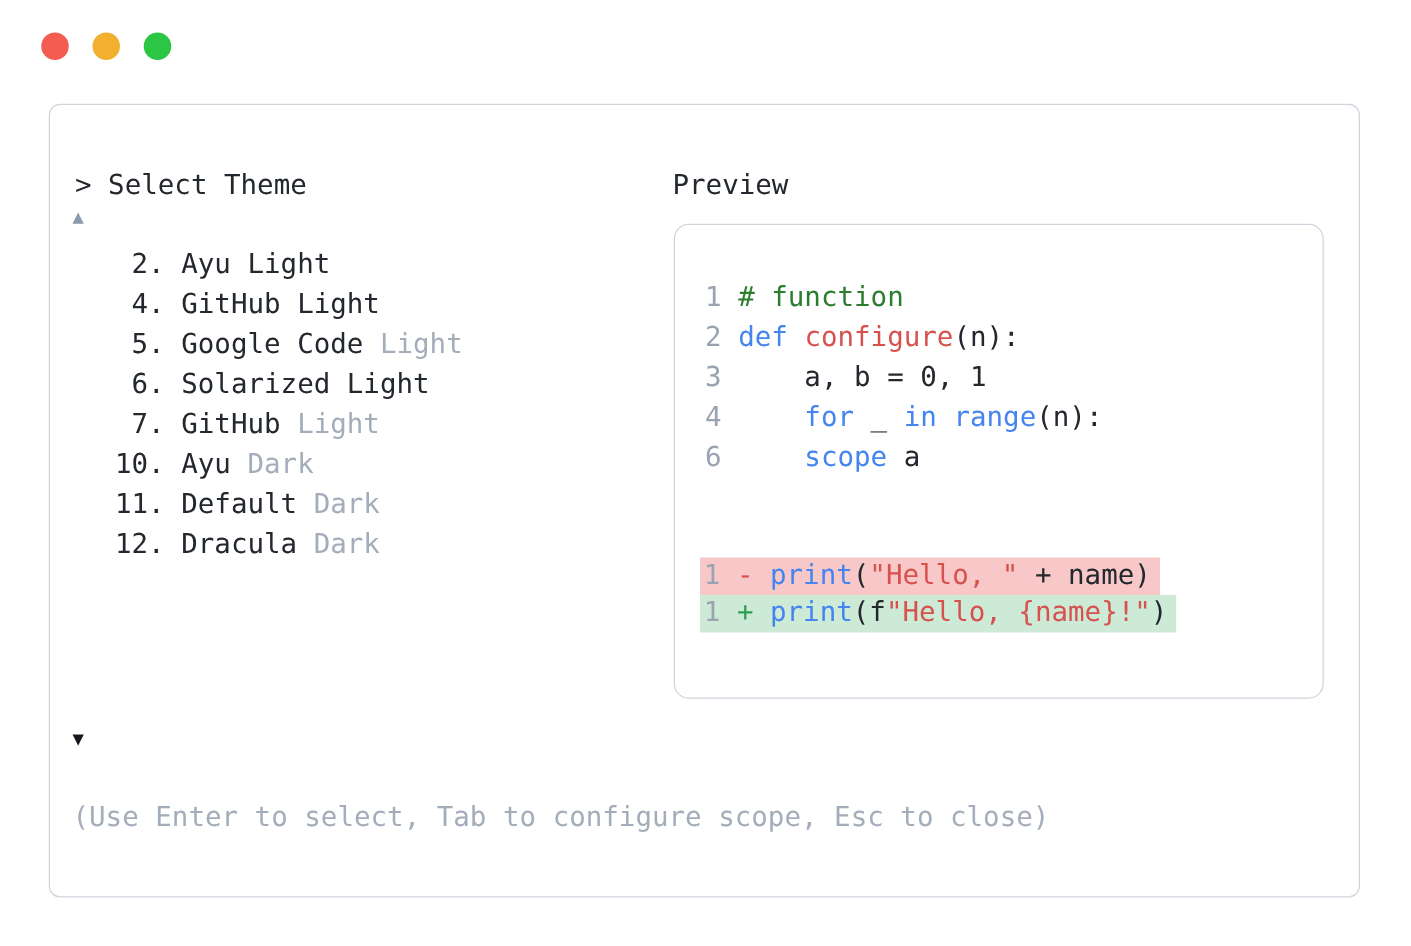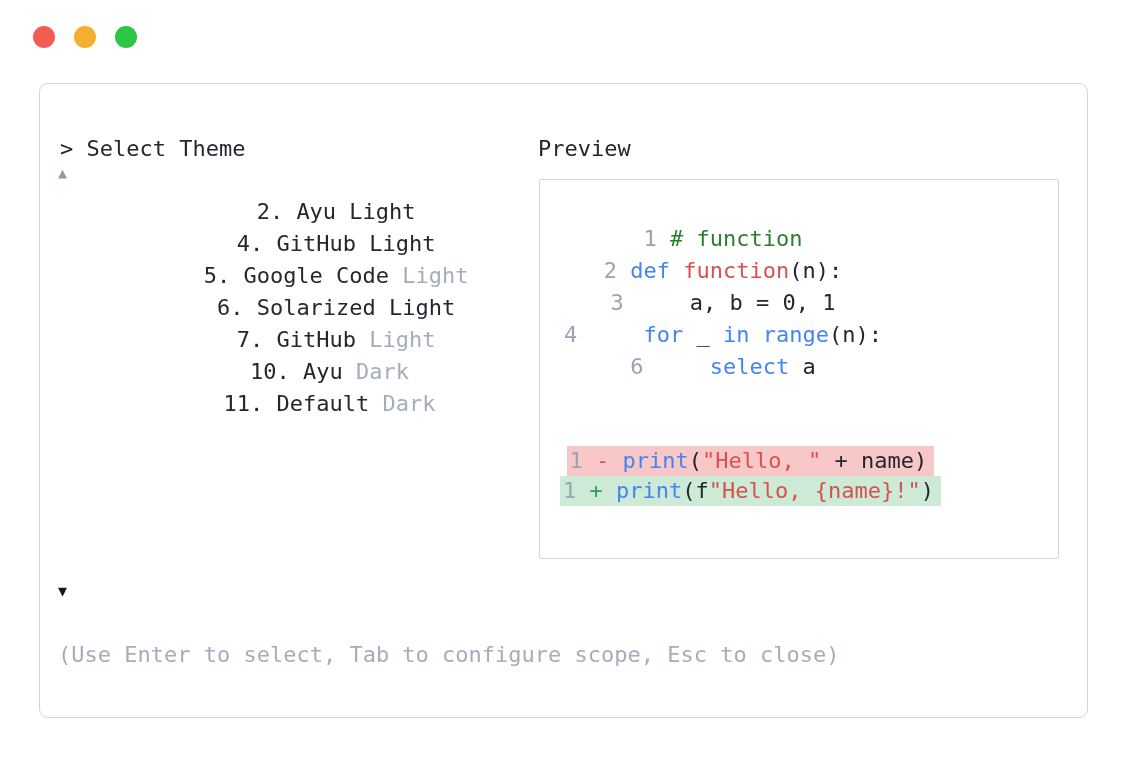--- a/index.html
+++ b/index.html
@@ -15,21 +15,20 @@
     --removed-bg:#f8c8c8;
     --added-bg:#cdead6;
     --border-gray:#d0d5dd;
   }
   *{margin:0;padding:0;box-sizing:border-box;}
   body{background:#ffffff;}
   .page{
     position:relative;width:1129px;height:757px;background:#ffffff;overflow:hidden;
     font-family:"DejaVu Sans Mono","Liberation Mono",monospace;
     color:var(--text-dark);
-    text-align:center;
   }
   .traffic-lights{position:absolute;left:33px;top:26px;display:flex;gap:19px;}
   .light{width:22px;height:22px;border-radius:50%;}
   .panel{
     position:absolute;left:39px;top:83px;width:1049px;height:635px;
     background:#ffffff;border:1.5px solid var(--border-gray);border-radius:9px;
   }
   .mono{font-size:22px;white-space:pre;}
   .prompt{position:absolute;left:20px;top:52px;line-height:26px;}
   .scroll-up{position:absolute;left:18px;top:80px;font-size:15px;color:var(--arrow-up-gray);line-height:18px;}
@@ -37,21 +36,21 @@
   .theme-list{position:absolute;left:0;top:112px;right:520px;}
   .theme-row{position:relative;height:32px;line-height:32px;padding-left:52px;font-size:22px;white-space:pre;cursor:default;}
   .theme-row .dot{position:absolute;left:17px;top:9px;width:14px;height:14px;border-radius:50%;background:var(--accent-green);}
   .theme-row .num,.theme-row .name,.theme-row .variant{color:var(--text-dark);}
   .theme-row .variant.muted{color:var(--muted-gray);}
   .theme-row.selected .num,.theme-row.selected .name,.theme-row.selected .variant{color:var(--accent-green);}
   .footer-hint{position:absolute;left:18px;top:558px;line-height:26px;color:var(--muted-gray);}
   .preview-label{position:absolute;left:498px;top:52px;line-height:26px;}
   .preview-box{
     position:absolute;left:499px;top:95px;width:520px;height:380px;
-    background:#ffffff;border:1.5px solid var(--border-gray);border-radius:2px;
+    background:#ffffff;border:1.5px solid var(--border-gray);border-radius:12px;
   }
   .code-lines{position:absolute;left:24px;top:43px;}
   .code-line{height:32px;line-height:32px;font-size:22px;white-space:pre;}
   .diff-lines{position:absolute;left:20px;top:266px;}
   .diff-line{height:30px;line-height:30px;font-size:22px;white-space:pre;}
   .diff-line .hl{display:inline-block;height:30px;padding:0 7px 0 3px;}
   .diff-line.removed .hl{background:var(--removed-bg);}
   .diff-line.added .hl{background:var(--added-bg);}
   .tok-plain{color:var(--text-dark);}
   .tok-comment{color:var(--comment-green);}
@@ -80,35 +79,36 @@
     <div class="scroll-up">▲</div>
 
     <div class="theme-list">
         <div class="theme-row"><span class="num"> 2. </span><span class="name">Ayu </span><span class="variant">Light</span></div>
         <div class="theme-row"><span class="num"> 4. </span><span class="name">GitHub </span><span class="variant">Light</span></div>
         <div class="theme-row"><span class="num"> 5. </span><span class="name">Google Code </span><span class="variant muted">Light</span></div>
         <div class="theme-row"><span class="num"> 6. </span><span class="name">Solarized </span><span class="variant">Light</span></div>
         <div class="theme-row"><span class="num"> 7. </span><span class="name">GitHub </span><span class="variant muted">Light</span></div>
         <div class="theme-row"><span class="num">10. </span><span class="name">Ayu </span><span class="variant muted">Dark</span></div>
         <div class="theme-row"><span class="num">11. </span><span class="name">Default </span><span class="variant muted">Dark</span></div>
+        <div class="theme-row"><span class="num">12. </span><span class="name">Dracula </span><span class="variant muted">Dark</span></div>
       </div>
 
     <div class="scroll-down">▼</div>
 
     <div class="mono footer-hint">(Use Enter to select, Tab to configure scope, Esc to close)</div>
 
     <div class="mono preview-label">Preview</div>
 
     <div class="preview-box">
       <div class="code-lines">
           <div class="code-line"><span class="tok-num">1 </span><span class="tok-comment"># function</span></div>
-          <div class="code-line"><span class="tok-num">2 </span><span class="tok-kw">def</span><span class="tok-plain"> </span><span class="tok-fn">function</span><span class="tok-plain">(n):</span></div>
+          <div class="code-line"><span class="tok-num">2 </span><span class="tok-kw">def</span><span class="tok-plain"> </span><span class="tok-fn">configure</span><span class="tok-plain">(n):</span></div>
           <div class="code-line"><span class="tok-num">3 </span><span class="tok-plain">    a, b = 0, 1</span></div>
           <div class="code-line"><span class="tok-num">4 </span><span class="tok-plain">    </span><span class="tok-kw">for</span><span class="tok-plain"> _ </span><span class="tok-kw">in</span><span class="tok-plain"> </span><span class="tok-kw">range</span><span class="tok-plain">(n):</span></div>
-          <div class="code-line"><span class="tok-num">6 </span><span class="tok-plain">    </span><span class="tok-kw">select</span><span class="tok-plain"> a</span></div>
+          <div class="code-line"><span class="tok-num">6 </span><span class="tok-plain">    </span><span class="tok-kw">scope</span><span class="tok-plain"> a</span></div>
         </div>
       <div class="diff-lines">
           <div class="diff-line removed"><span class="hl"><span class="tok-num">1 </span><span class="sign-minus">- </span><span class="tok-kw">print</span><span class="tok-plain">(</span><span class="tok-str">"Hello, "</span><span class="tok-plain"> + name)</span></span></div>
           <div class="diff-line added"><span class="hl"><span class="tok-num">1 </span><span class="sign-plus">+ </span><span class="tok-kw">print</span><span class="tok-plain">(f</span><span class="tok-str">"Hello, {name}!"</span><span class="tok-plain">)</span></span></div>
         </div>
     </div>
 
   </div>
 </div>
 

